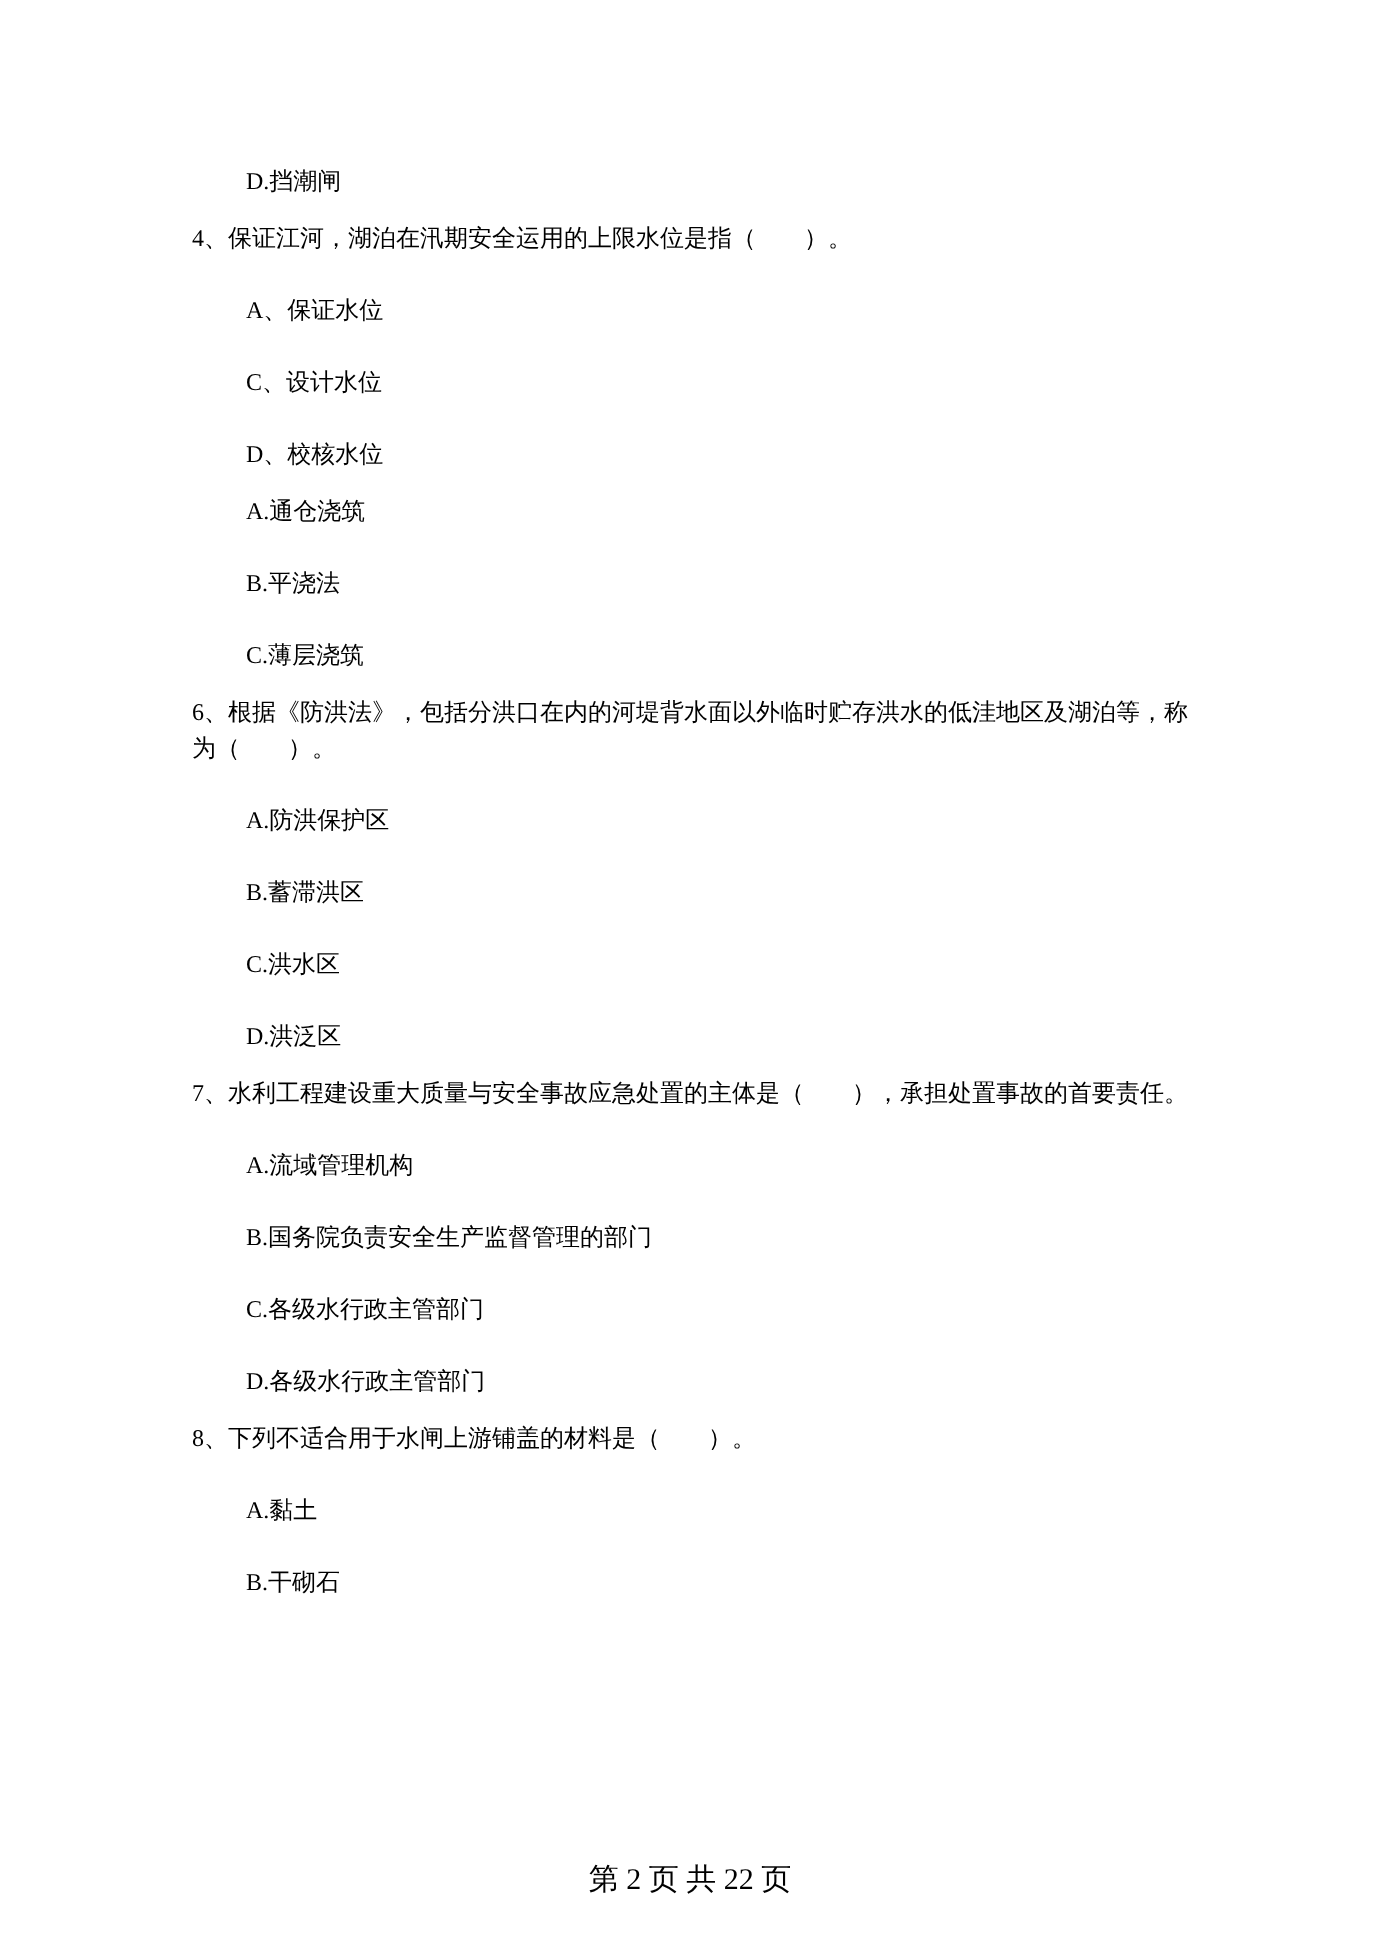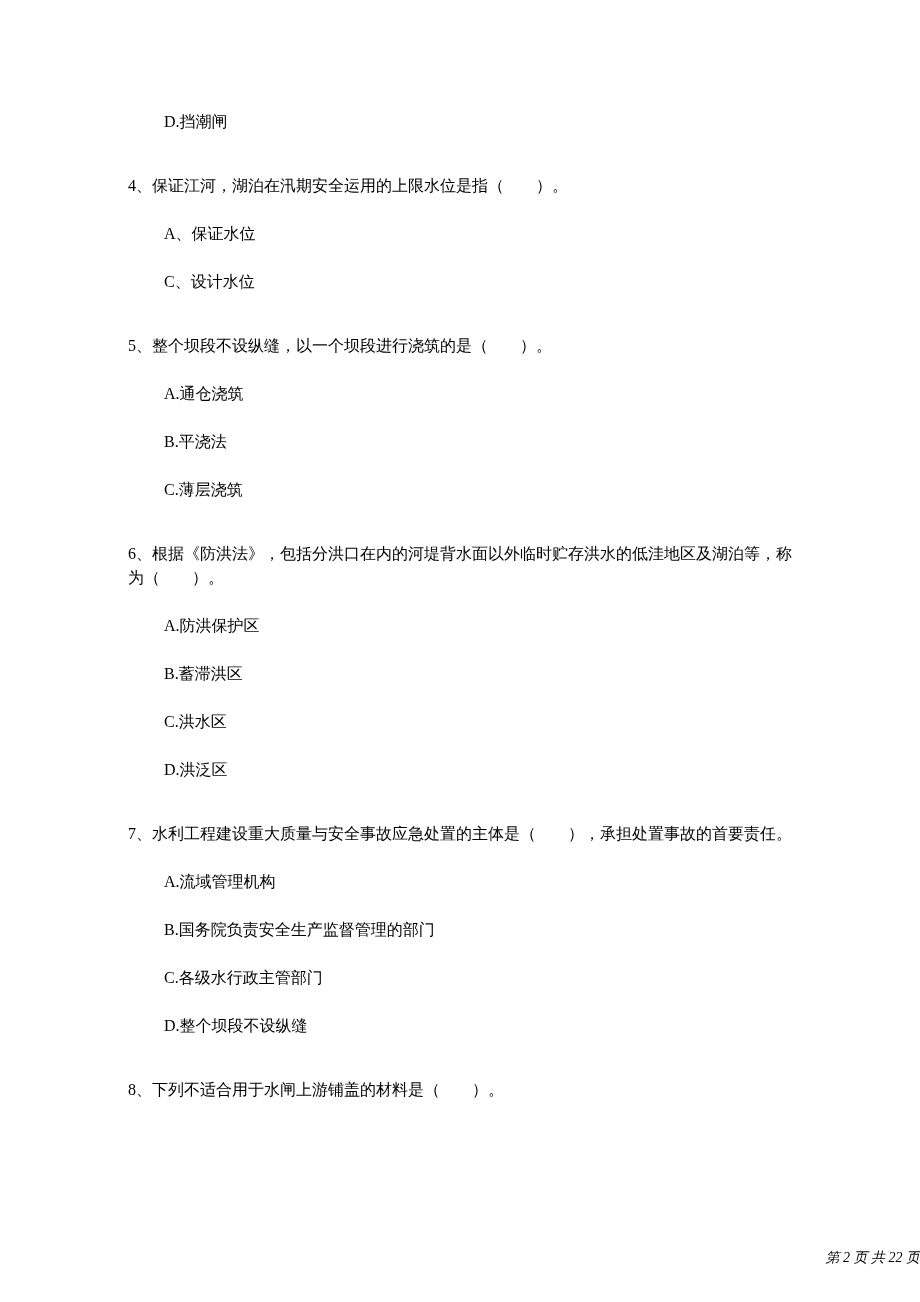--- a/index.html
+++ b/index.html
@@ -12,21 +12,21 @@
     line-height: 1.5;
   }
   .page {
     width: 920px;
     min-height: 1302px;
     padding: 110px 128px 40px 128px;
     box-sizing: border-box;
     position: relative;
   }
   .question {
-    margin-top: 40px;
+    margin-top: 14px;
   }
   .question:first-child {
     margin-top: 0;
   }
   .q-text {
     margin-bottom: 24px;
   }
   .options {
     padding-left: 36px;
   }
@@ -34,46 +34,45 @@
     margin-bottom: 24px;
   }
   .option:last-child {
     margin-bottom: 0;
   }
   .footer {
     position: absolute;
     bottom: 34px;
     left: 0;
     width: 100%;
-    text-align: right;
-    font-size: 14px;
-    font-style: italic;
+    text-align: center;
+    font-size: 20px;
   }
 </style>
 </head>
 <body>
 
 <div class="page">
 
   <div class="question">
     <div class="options">
       <div class="option">D.挡潮闸</div>
     </div>
   </div>
 
   <div class="question">
     <div class="q-text">4、保证江河，湖泊在汛期安全运用的上限水位是指（　　）。</div>
     <div class="options">
       <div class="option">A、保证水位</div>
       <div class="option">C、设计水位</div>
+      <div class="option">D、校核水位</div>
     </div>
   </div>
 
   <div class="question">
-    <div class="q-text">5、整个坝段不设纵缝，以一个坝段进行浇筑的是（　　）。</div>
     <div class="options">
       <div class="option">A.通仓浇筑</div>
       <div class="option">B.平浇法</div>
       <div class="option">C.薄层浇筑</div>
     </div>
   </div>
 
   <div class="question">
     <div class="q-text">6、根据《防洪法》，包括分洪口在内的河堤背水面以外临时贮存洪水的低洼地区及湖泊等，称为（　　）。</div>
     <div class="options">
@@ -83,22 +82,26 @@
       <div class="option">D.洪泛区</div>
     </div>
   </div>
 
   <div class="question">
     <div class="q-text">7、水利工程建设重大质量与安全事故应急处置的主体是（　　），承担处置事故的首要责任。</div>
     <div class="options">
       <div class="option">A.流域管理机构</div>
       <div class="option">B.国务院负责安全生产监督管理的部门</div>
       <div class="option">C.各级水行政主管部门</div>
-      <div class="option">D.整个坝段不设纵缝</div>
+      <div class="option">D.各级水行政主管部门</div>
     </div>
   </div>
 
   <div class="question">
     <div class="q-text">8、下列不适合用于水闸上游铺盖的材料是（　　）。</div>
+    <div class="options">
+      <div class="option">A.黏土</div>
+      <div class="option">B.干砌石</div>
+    </div>
   </div>
 
   <div class="footer">第 2 页 共 22 页</div>
 </div>
 
 </body></html>

